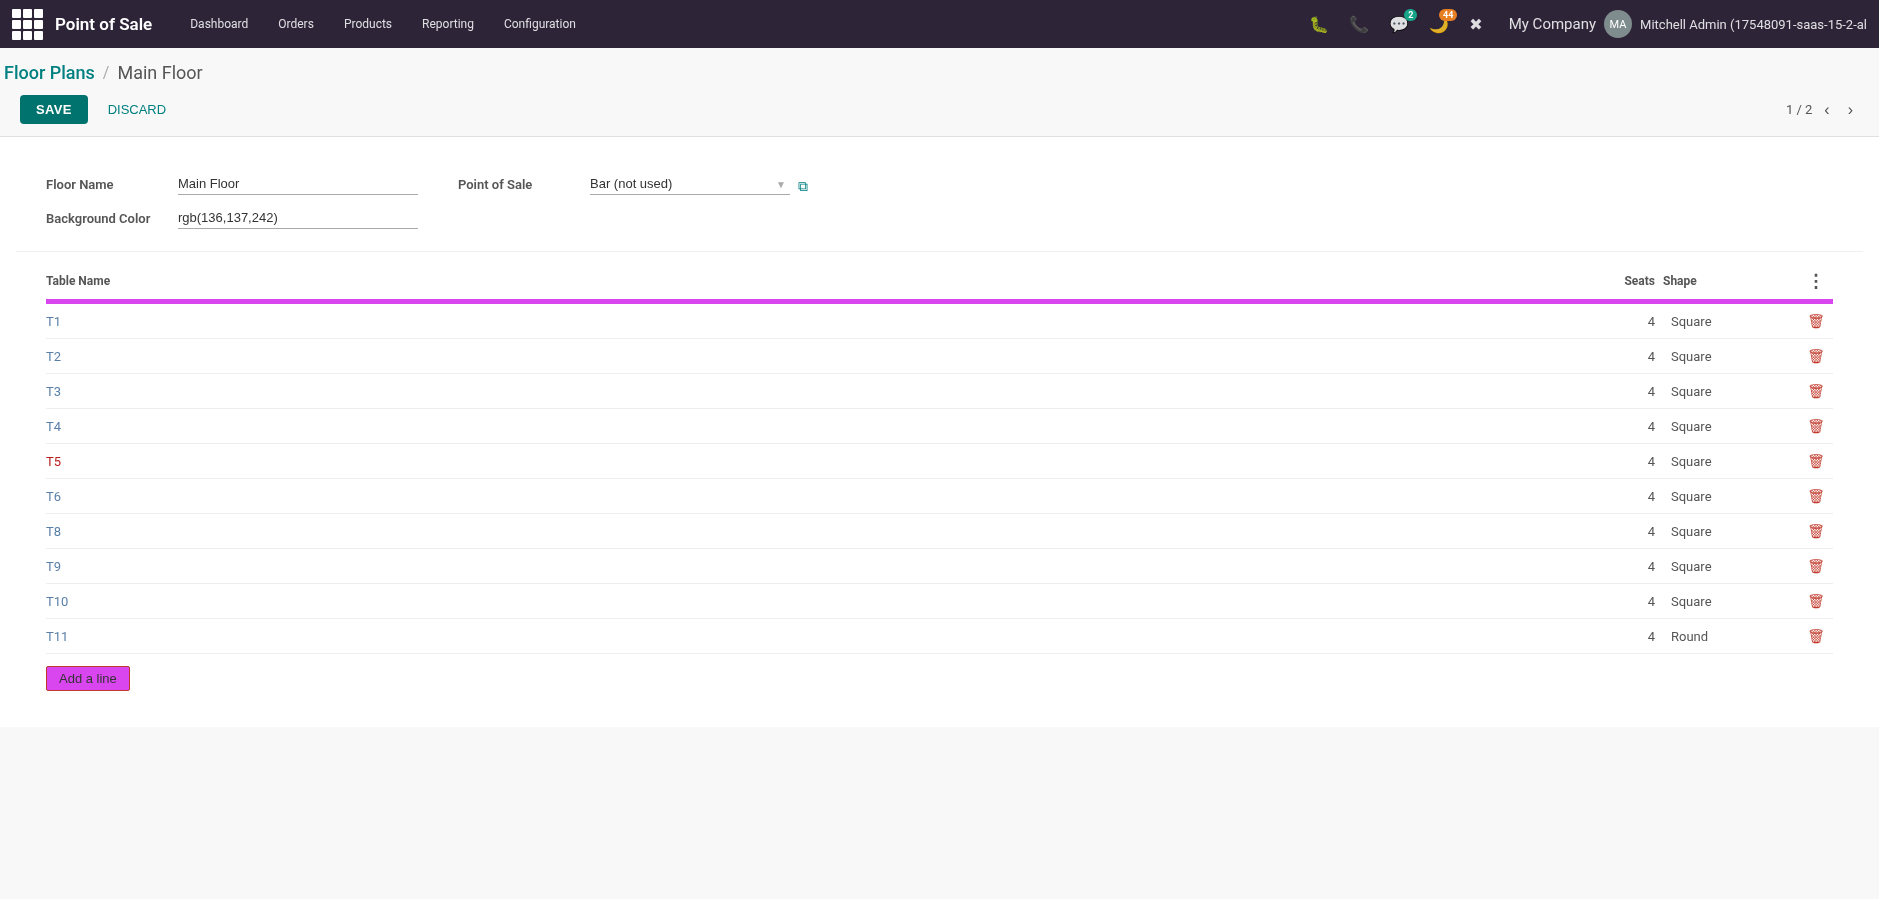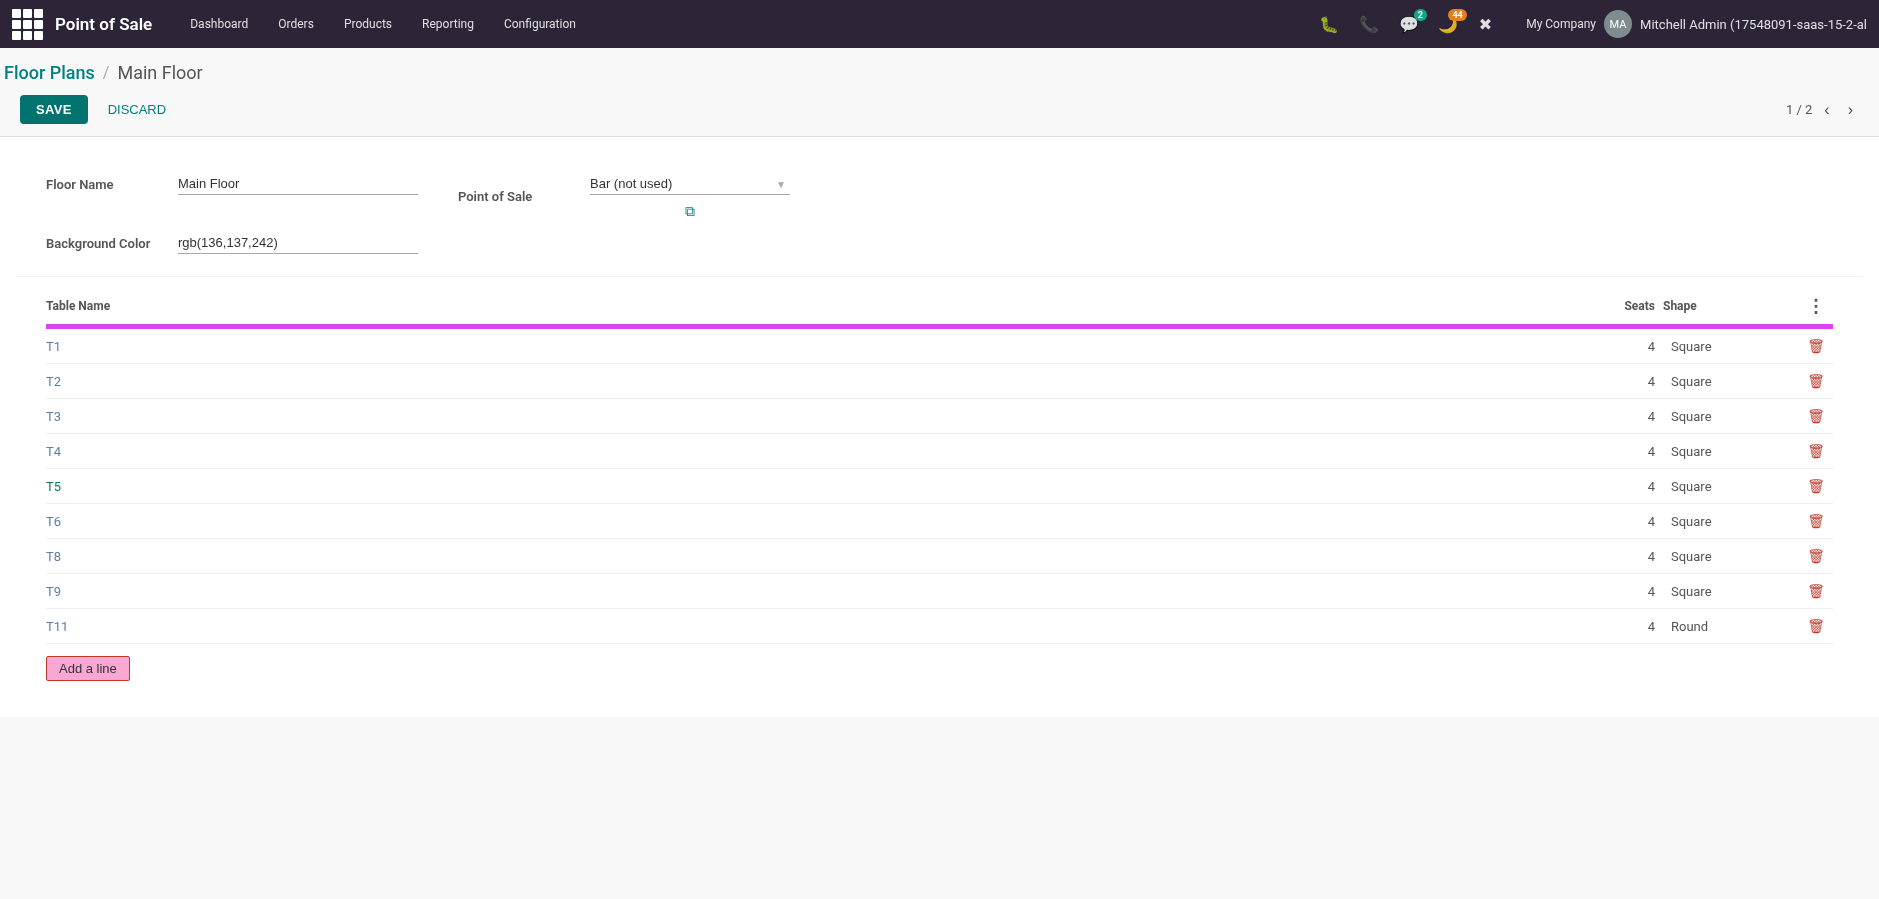--- a/index.html
+++ b/index.html
@@ -70,22 +70,22 @@
       background: #17a589;
       color: #fff;
       font-size: 9px;
       border-radius: 8px;
       padding: 1px 4px;
       font-weight: bold;
     }
     .badge-orange { background: #e67e22; }
     .topnav-company {
       color: rgba(255,255,255,0.85);
-      font-size: 12px;
-      margin-left: 20px;
+      font-size: 15px;
+      margin-left: 12px;
     }
     .topnav-avatar {
       width: 28px;
       height: 28px;
       border-radius: 50%;
       background: #7f8c8d;
       display: flex;
       align-items: center;
       justify-content: center;
       color: #fff;
@@ -207,23 +207,22 @@
       border-bottom: 1px solid #aaa;
       padding: 3px 0;
       font-size: 13px;
       color: #333;
       width: 240px;
       outline: none;
       background: transparent;
     }
     .form-select-group {
       display: flex;
-      align-items: center;
+      align-items: flex-end;
       gap: 8px;
-      flex-direction: column;
     }
     .form-select {
       border: none;
       border-bottom: 1px solid #aaa;
       padding: 3px 24px 3px 0;
       font-size: 13px;
       color: #333;
       background: transparent;
       appearance: none;
       cursor: pointer;
@@ -294,21 +293,21 @@
     }
     .add-line-btn {
       display: inline-block;
       margin-top: 12px;
       border: 1px solid #c0392b;
       color: #333;
       font-size: 13px;
       padding: 4px 12px;
       cursor: pointer;
       border-radius: 2px;
-      background: #f9a8d4;
+      background: #d946ef;
     }
     .three-dots {
       font-size: 18px;
       color: #555;
       cursor: pointer;
       float: right;
     }
     .col-name { width: auto; }
     .col-seats { width: 80px; text-align: right; }
     .col-shape { width: 120px; }
@@ -437,21 +436,21 @@
     </tr>
           <tr>
       <td class="col-name" style="color:#5a7fa8;cursor:pointer">T4</td>
       <td class="col-seats td-right">4</td>
       <td class="col-shape td-dark" style="text-align:left;padding-left:8px">Square</td>
       <td class="col-action">
         <span class="delete-icon">🗑</span>
       </td>
     </tr>
           <tr>
-      <td class="col-name" style="color:#0f766e;cursor:pointer">T5</td>
+      <td class="col-name" style="color:#b91c1c;cursor:pointer">T5</td>
       <td class="col-seats td-right">4</td>
       <td class="col-shape td-dark" style="text-align:left;padding-left:8px">Square</td>
       <td class="col-action">
         <span class="delete-icon">🗑</span>
       </td>
     </tr>
           <tr>
       <td class="col-name" style="color:#5a7fa8;cursor:pointer">T6</td>
       <td class="col-seats td-right">4</td>
       <td class="col-shape td-dark" style="text-align:left;padding-left:8px">Square</td>
@@ -462,20 +461,28 @@
           <tr>
       <td class="col-name" style="color:#5a7fa8;cursor:pointer">T8</td>
       <td class="col-seats td-right">4</td>
       <td class="col-shape td-dark" style="text-align:left;padding-left:8px">Square</td>
       <td class="col-action">
         <span class="delete-icon">🗑</span>
       </td>
     </tr>
           <tr>
       <td class="col-name" style="color:#5a7fa8;cursor:pointer">T9</td>
+      <td class="col-seats td-right">4</td>
+      <td class="col-shape td-dark" style="text-align:left;padding-left:8px">Square</td>
+      <td class="col-action">
+        <span class="delete-icon">🗑</span>
+      </td>
+    </tr>
+          <tr>
+      <td class="col-name" style="color:#5a7fa8;cursor:pointer">T10</td>
       <td class="col-seats td-right">4</td>
       <td class="col-shape td-dark" style="text-align:left;padding-left:8px">Square</td>
       <td class="col-action">
         <span class="delete-icon">🗑</span>
       </td>
     </tr>
           <tr>
       <td class="col-name" style="color:#5a7fa8;cursor:pointer">T11</td>
       <td class="col-seats td-right">4</td>
       <td class="col-shape td-dark" style="text-align:left;padding-left:8px">Round</td>

